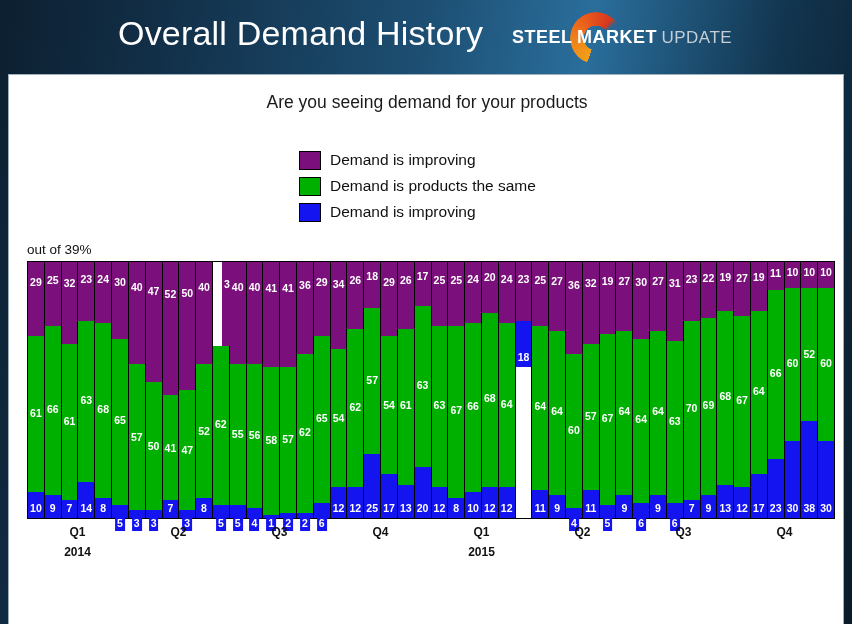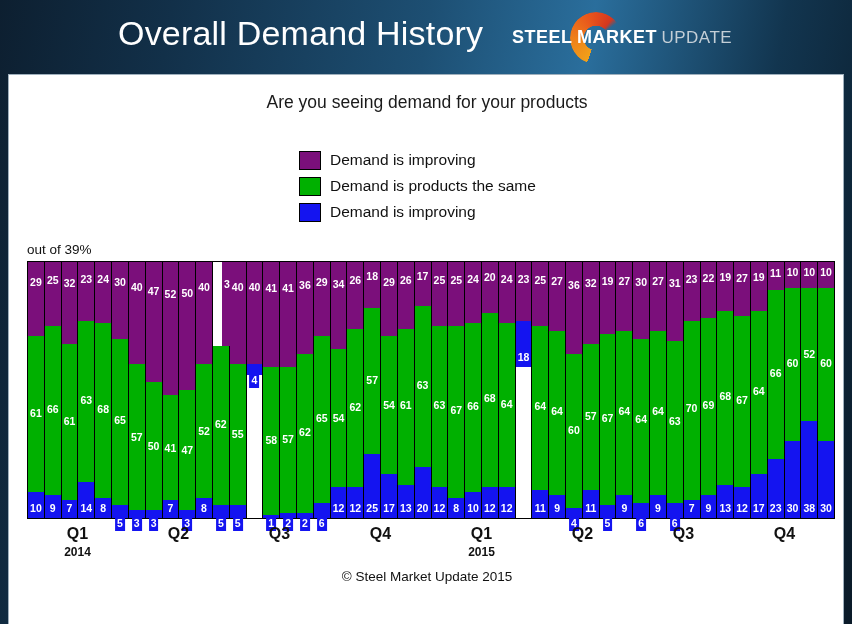--- a/index.html
+++ b/index.html
@@ -96,21 +96,21 @@
   .seg-same .seg-label      { top: 46%; }
   .seg-declining .seg-label { bottom: 4px; }
   .seg-declining.tiny .seg-label {
     bottom: -13px; background: #1414f0; padding: 2px 2px 2px 2px;
   }
   
   #xaxis { position: absolute; left: 18px; top: 450px; width: 808px; height: 46px; }
   .qtick {
     position: absolute; top: 0;
     transform: translateX(-50%);
-    font-size: 16px; color: #111111; font-weight: bold;
+    font-size: 12px; color: #111111; font-weight: bold;
   }
   .ytick {
     position: absolute; top: 20px;
     transform: translateX(-50%);
     font-size: 12px; color: #111111; font-weight: bold;
   }
   #copyright {
     position: absolute; left: 0; top: 494px; width: 836px;
     text-align: center; font-size: 13.5px; color: #111111;
   }
@@ -300,20 +300,23 @@
           <div class="seg seg-same" style="height: 55%;">
             <span class="seg-label">55</span>
           </div>
           <div class="seg seg-declining tiny" style="height: 5%;">
             <span class="seg-label">5</span>
           </div>
         </div>
         <div class="bar">
           <div class="seg seg-improving" style="height: 40%;">
             <span class="seg-label">40</span>
+          </div>
+          <div class="seg seg-same" style="height: 56%;">
+            <span class="seg-label">56</span>
           </div>
           <div class="seg seg-declining tiny" style="height: 4%;">
             <span class="seg-label">4</span>
           </div>
         </div>
         <div class="bar">
           <div class="seg seg-improving" style="height: 41%;">
             <span class="seg-label">41</span>
           </div>
           <div class="seg seg-same" style="height: 58%;">
@@ -691,16 +694,15 @@
         <div class="qtick" style="left: 31.25%;">Q3</div>
         <div class="qtick" style="left: 43.75%;">Q4</div>
         <div class="qtick" style="left: 56.25%;">Q1</div>
         <div class="qtick" style="left: 68.75%;">Q2</div>
         <div class="qtick" style="left: 81.25%;">Q3</div>
         <div class="qtick" style="left: 93.75%;">Q4</div>
         <div class="ytick" style="left: 6.25%;">2014</div>
         <div class="ytick" style="left: 56.25%;">2015</div>
       </div>
 
-    <div id="copyright">© Steel Market Update 2015</div>
     <div id="page-num">10</div>
   </div>
 </div>
 
 </body></html>

